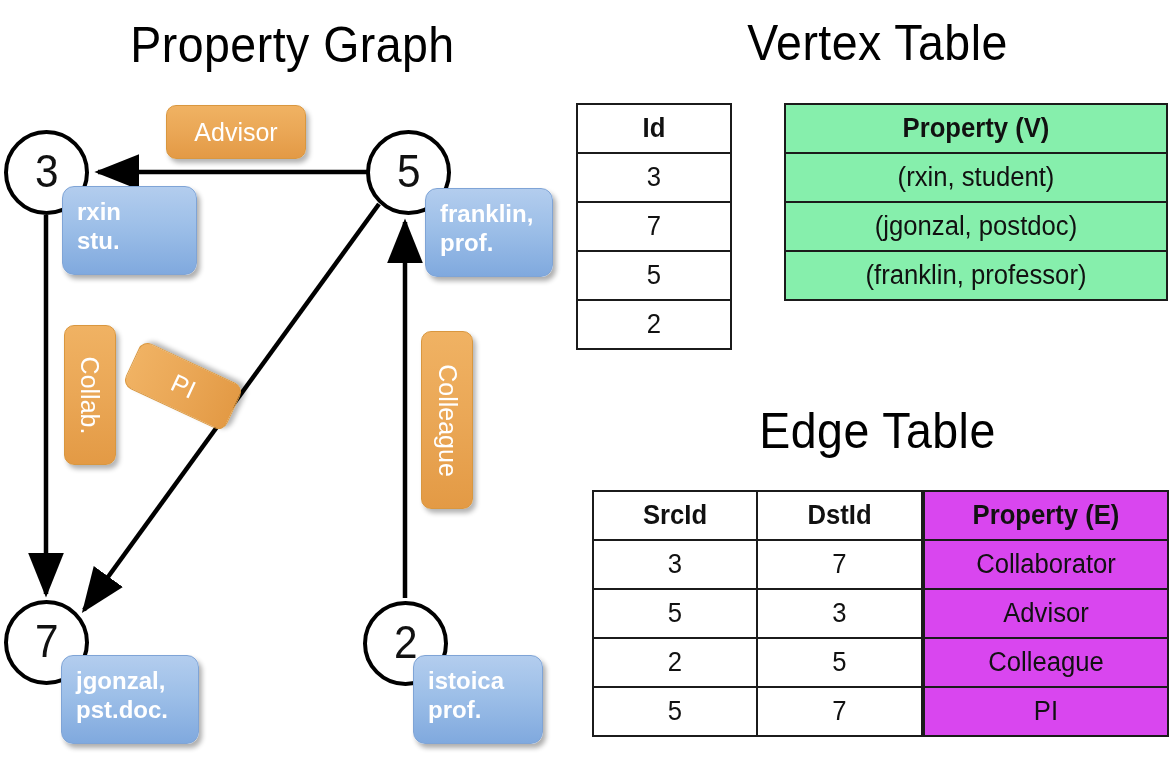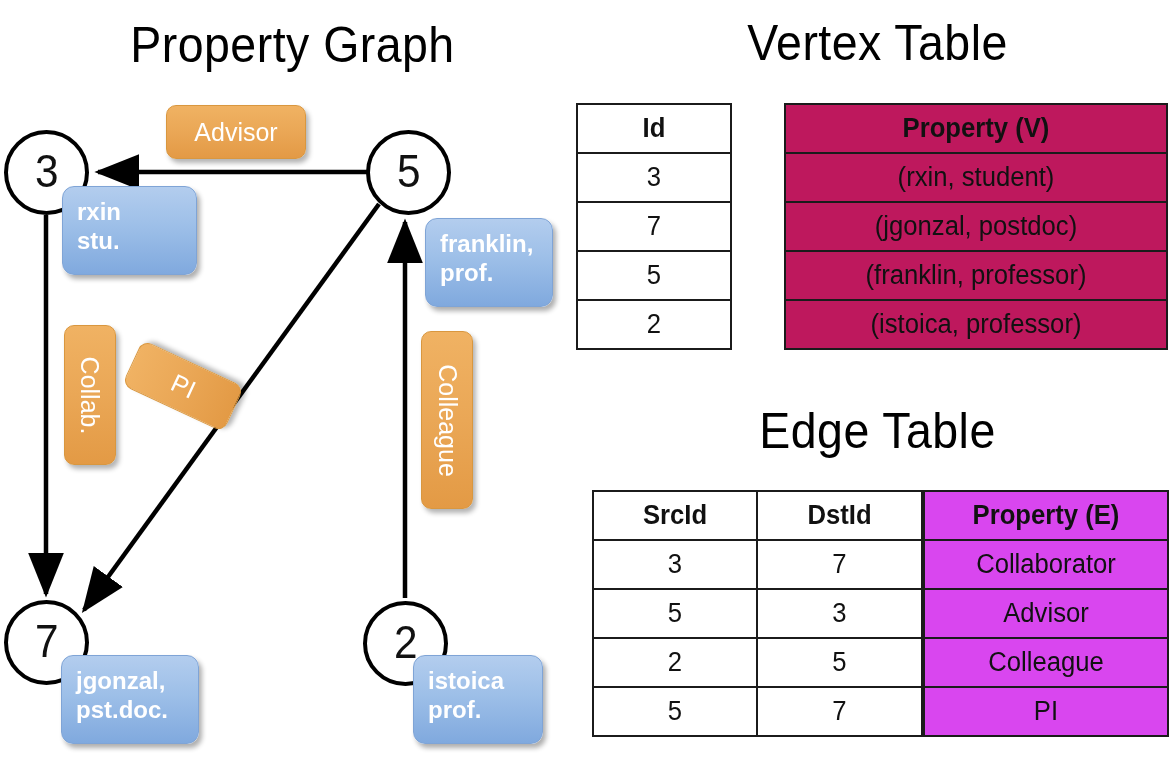--- a/index.html
+++ b/index.html
@@ -64,21 +64,21 @@
   
   .tbl{position:absolute;border-collapse:collapse;table-layout:fixed;}
   .tbl td{
     border:2px solid #1b1b1b;
     font-family:"Liberation Sans",sans-serif;
     font-weight:300;font-size:27px;color:#111;
     text-align:center;vertical-align:middle;
     padding:0;height:47px;
   }
   .tbl td.hd{font-weight:700;font-size:27px;}
-  .tbl td.v{background:#be185d;}
+  .tbl td.v{background:#86efac;}
   .tbl td.e{background:#d946ef;}
   .cellpad{display:block;transform:scaleX(.95);}
 </style>
 </head>
 <body>
 
 <div class="stage">
 
   <div class="title" id="t-property">Property Graph</div>
   <div class="title" id="t-vertex">Vertex Table</div>
@@ -112,21 +112,21 @@
       <span>7</span>
     </div>
     <div class="node" style="left:363px;top:601px;width:85px;height:85px;">
       <span>2</span>
     </div>
 
     <div class="vbox" style="left:62px;top:186px;width:135px;height:89px;">
       <div>rxin</div>
       <div>stu.</div>
     </div>
-    <div class="vbox" style="left:425px;top:188px;width:128px;height:89px;margin-top:30px;">
+    <div class="vbox" style="left:425px;top:188px;width:128px;height:89px;">
       <div>franklin,</div>
       <div>prof.</div>
     </div>
     <div class="vbox" style="left:61px;top:655px;width:138px;height:89px;">
       <div>jgonzal,</div>
       <div>pst.doc.</div>
     </div>
     <div class="vbox" style="left:413px;top:655px;width:130px;height:89px;">
       <div>istoica</div>
       <div>prof.</div>
@@ -194,25 +194,20 @@
     <tr>
       <td class="v">
             <span class="cellpad">(jgonzal, postdoc)</span>
           </td>
     </tr>
     <tr>
       <td class="v">
             <span class="cellpad">(franklin, professor)</span>
           </td>
     </tr>
-    <tr>
-      <td class="v">
-            <span class="cellpad">(istoica, professor)</span>
-          </td>
-    </tr>
   </tbody>
     </table>
 
   <table class="tbl" style="left:592px;top:490px;width:325px;">
     <tbody>
         <tr>
       <td class="hd" style="width:162px">
             <span class="cellpad">SrcId</span>
           </td>
       <td class="hd" style="width:163px">

